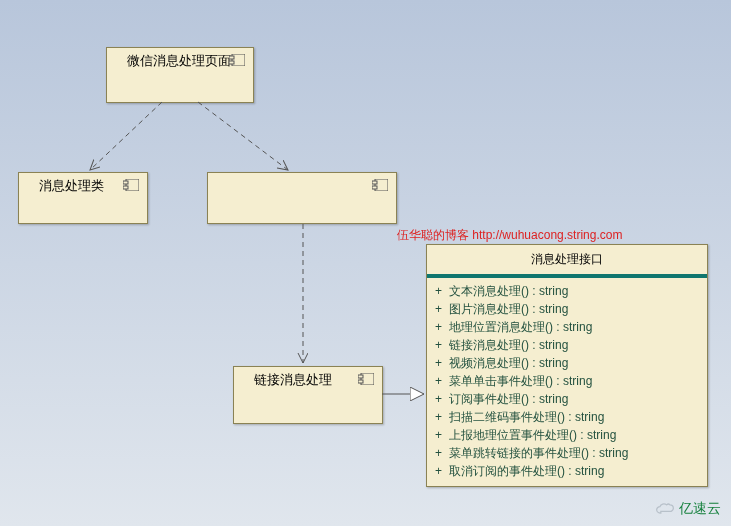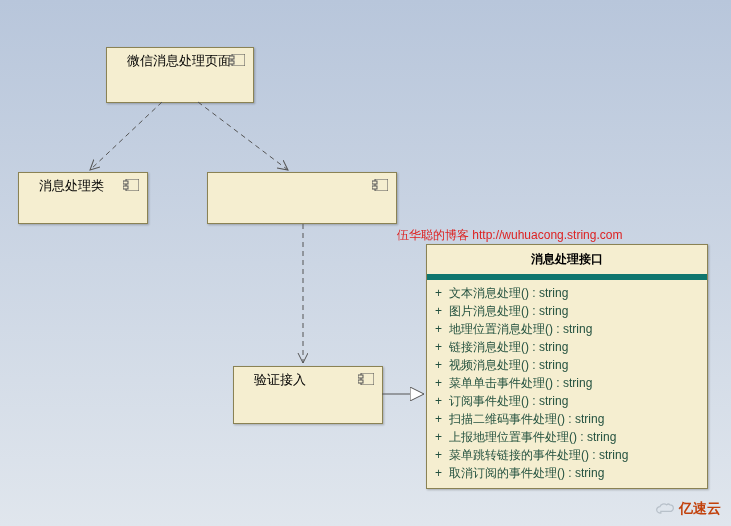--- a/index.html
+++ b/index.html
@@ -1,26 +1,26 @@
 <!DOCTYPE html>
 <html><head>
 <meta charset="utf-8">
 <style>
 html,body{margin:0;padding:0;width:731px;height:526px;background:linear-gradient(to bottom,#b8c6db 0%,#e0e6ed 100%);font-family:"Microsoft YaHei",Arial,sans-serif;font-size:12px;position:relative;overflow:hidden}
 .comp{position:absolute;background:#f5eed0;border:1px solid #8a8254;box-shadow:1px 1px 2px rgba(0,0,0,.25)}
 .comp-label{text-align:left;padding:4px 20px;font-size:13px;color:#000}
 .comp-symbol{position:absolute;top:6px;right:8px;width:16px;height:12px}
 .comp-symbol svg{width:16px;height:12px}
 .iface{position:absolute;background:#f5eed0;border:1px solid #8a8254;box-shadow:1px 1px 2px rgba(0,0,0,.25);font-size:12px}
-.iface-title{text-align:center;font-weight:bold;padding:6px 1px;border-bottom:6px solid #0f766e;color:#000}
+.iface-title{text-align:center;font-weight:normal;padding:6px 1px;border-bottom:4px solid #0f766e;color:#000}
 .iface-body{padding:4px 8px 6px 8px}
 .op{white-space:nowrap;line-height:18px;color:#23513f}
 .op .plus{display:inline-block;width:14px;color:#23513f}
 .watermark{position:absolute;color:#d22;font-size:12px}
-.logo{position:absolute;right:10px;bottom:8px;color:#c2410c;font-size:14px;font-weight:bold;display:flex;align-items:center;gap:4px}
+.logo{position:absolute;right:10px;bottom:8px;color:#15803d;font-size:14px;font-weight:normal;display:flex;align-items:center;gap:4px}
 .logo svg{width:20px;height:14px}
 svg.arrows{position:absolute;left:0;top:0;width:731px;height:526px;pointer-events:none}
 </style>
 </head>
 <body>
 
 <div class="comp" style="left:106px;top:47px;width:146px;height:54px">
   <div class="comp-symbol"><svg viewBox="0 0 16 12">
         <rect x="3" y="0" width="13" height="12" fill="none" stroke="#555"></rect>
         <rect x="0" y="2" width="5" height="3" fill="#f5eed0" stroke="#555"></rect>
@@ -45,21 +45,21 @@
         <rect x="0" y="7" width="5" height="3" fill="#f5eed0" stroke="#555"></rect>
       </svg></div>
 </div>
 
 <div class="comp" style="left:233px;top:366px;width:148px;height:56px">
   <div class="comp-symbol"><svg viewBox="0 0 16 12">
         <rect x="3" y="0" width="13" height="12" fill="none" stroke="#555"></rect>
         <rect x="0" y="2" width="5" height="3" fill="#f5eed0" stroke="#555"></rect>
         <rect x="0" y="7" width="5" height="3" fill="#f5eed0" stroke="#555"></rect>
       </svg></div>
-  <div class="comp-label">验证接入</div>
+  <div class="comp-label">链接消息处理</div>
 </div>
 
 <div class="iface" style="left:426px;top:244px;width:280px">
   <div class="iface-title">消息处理接口</div>
   <div class="iface-body" id="ops-body">
       <div class="op"><span class="plus">+</span>文本消息处理() : string</div>
       <div class="op"><span class="plus">+</span>图片消息处理() : string</div>
       <div class="op"><span class="plus">+</span>地理位置消息处理() : string</div>
       <div class="op"><span class="plus">+</span>链接消息处理() : string</div>
       <div class="op"><span class="plus">+</span>视频消息处理() : string</div>

